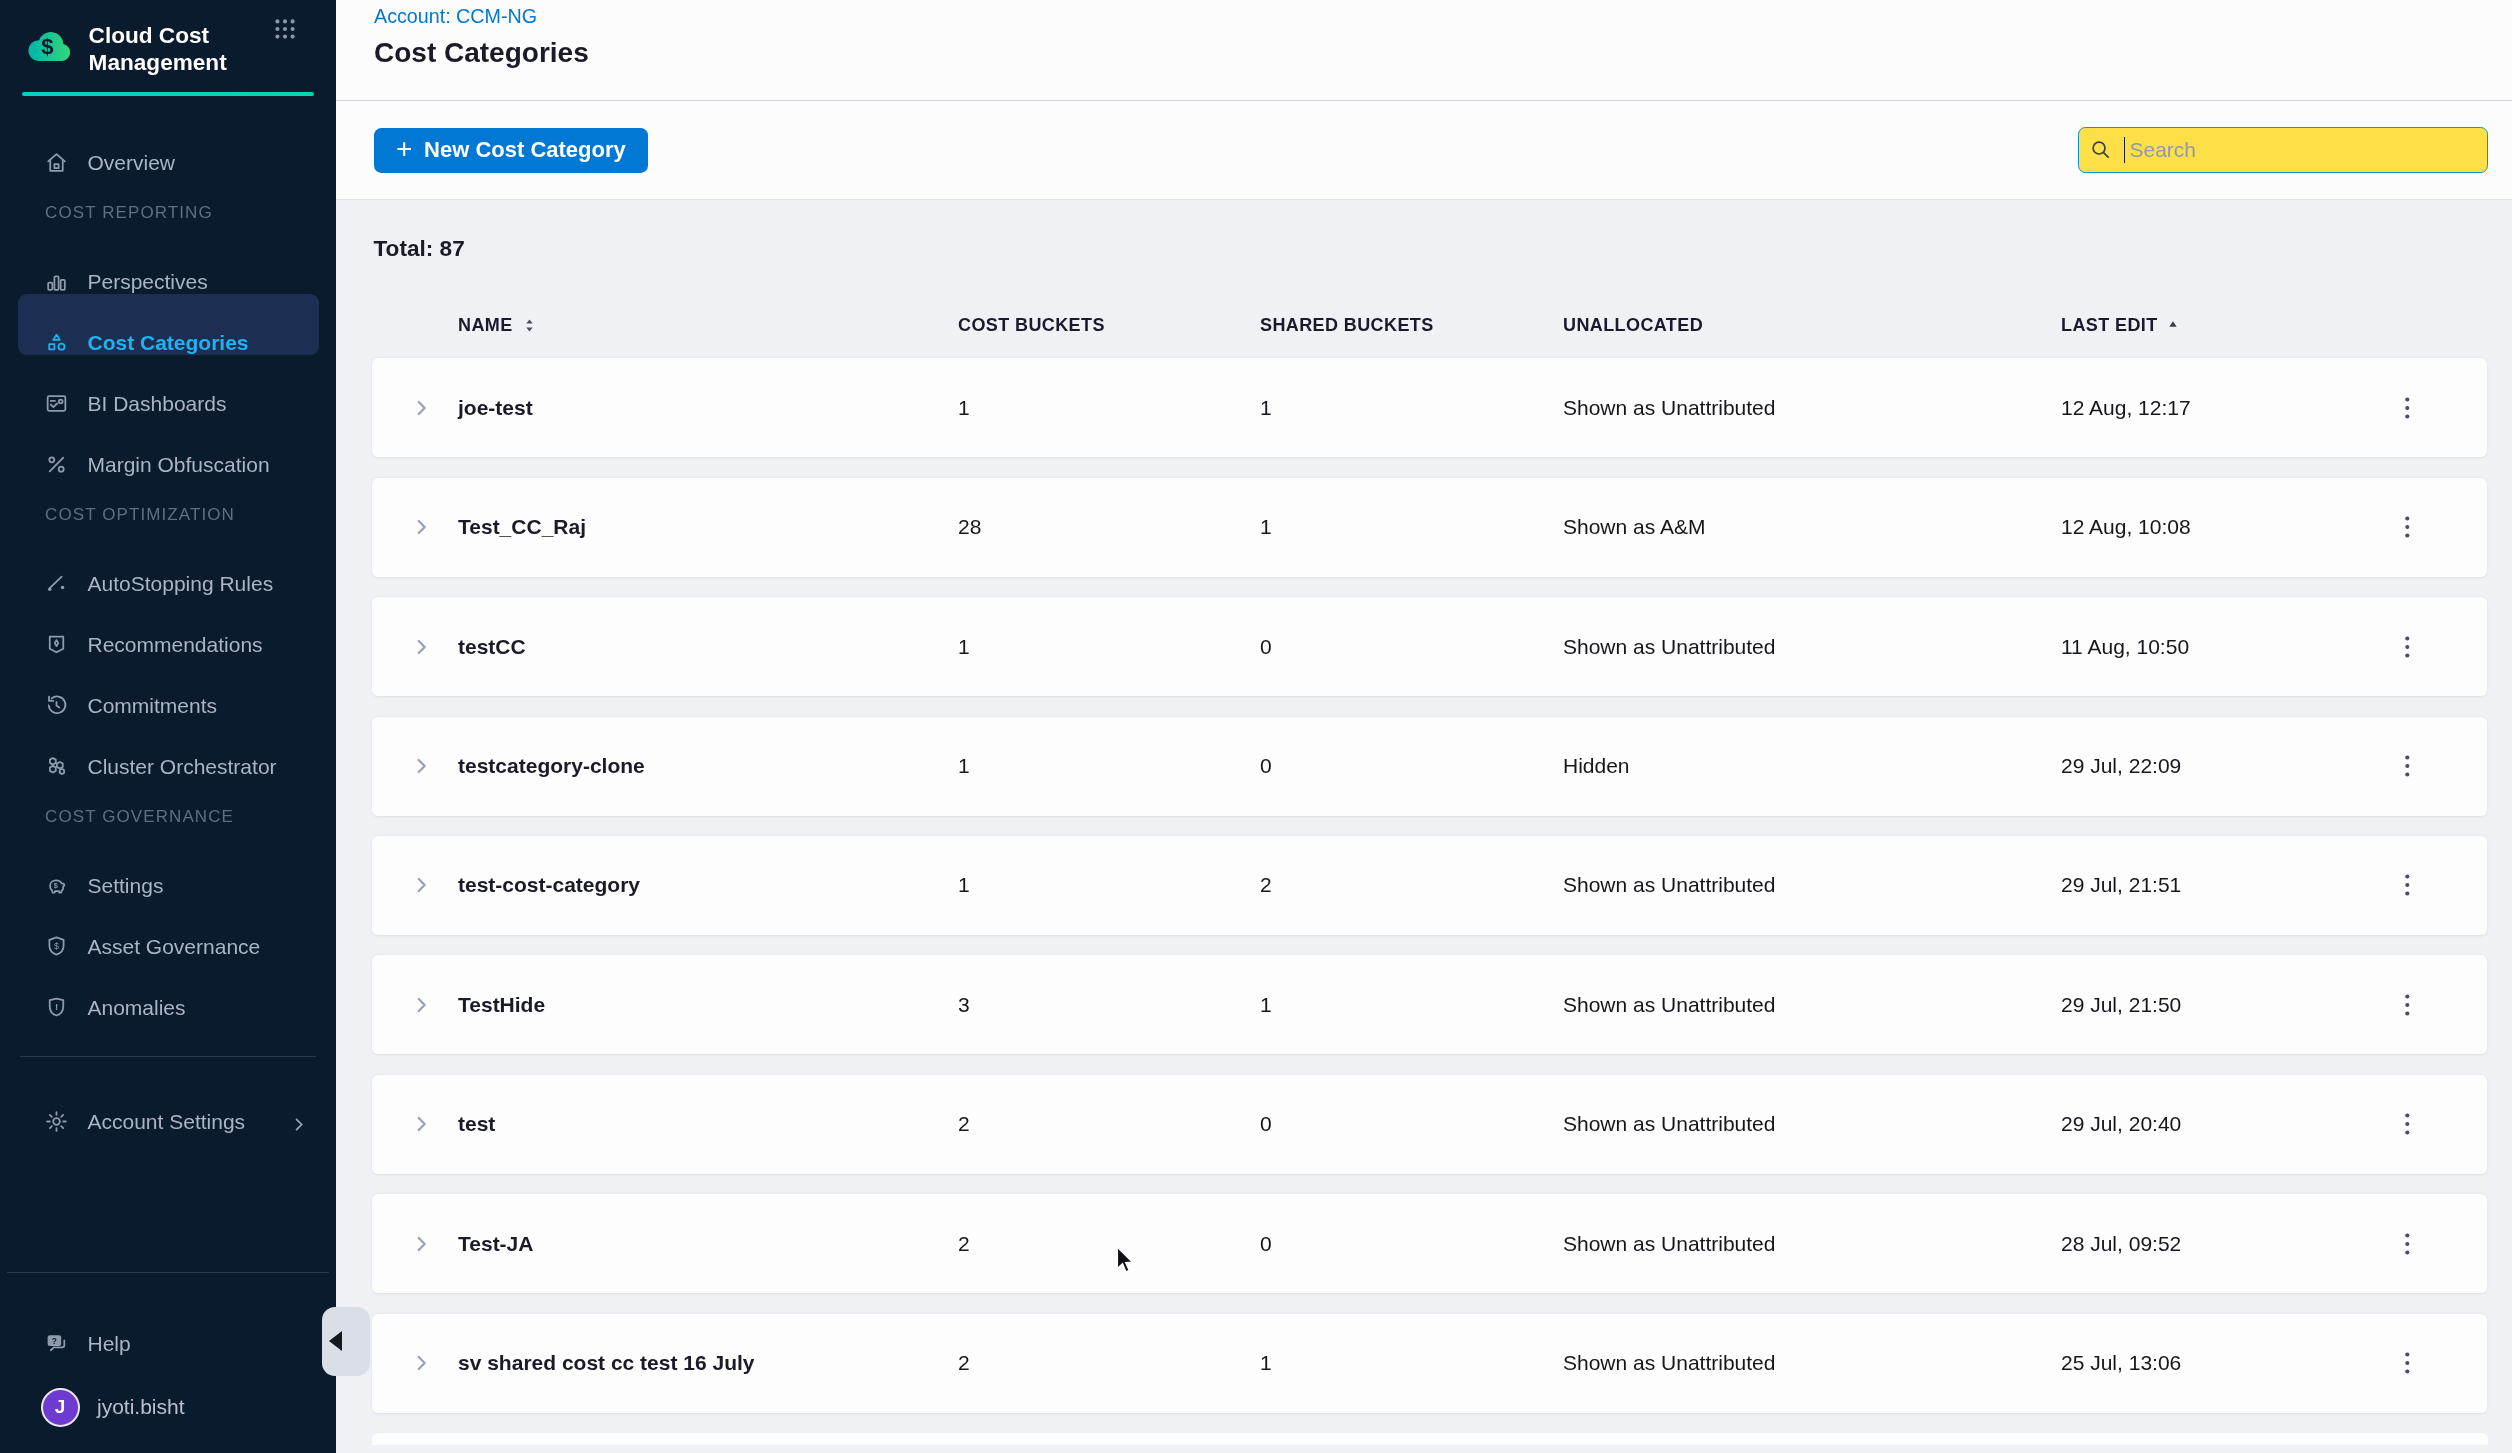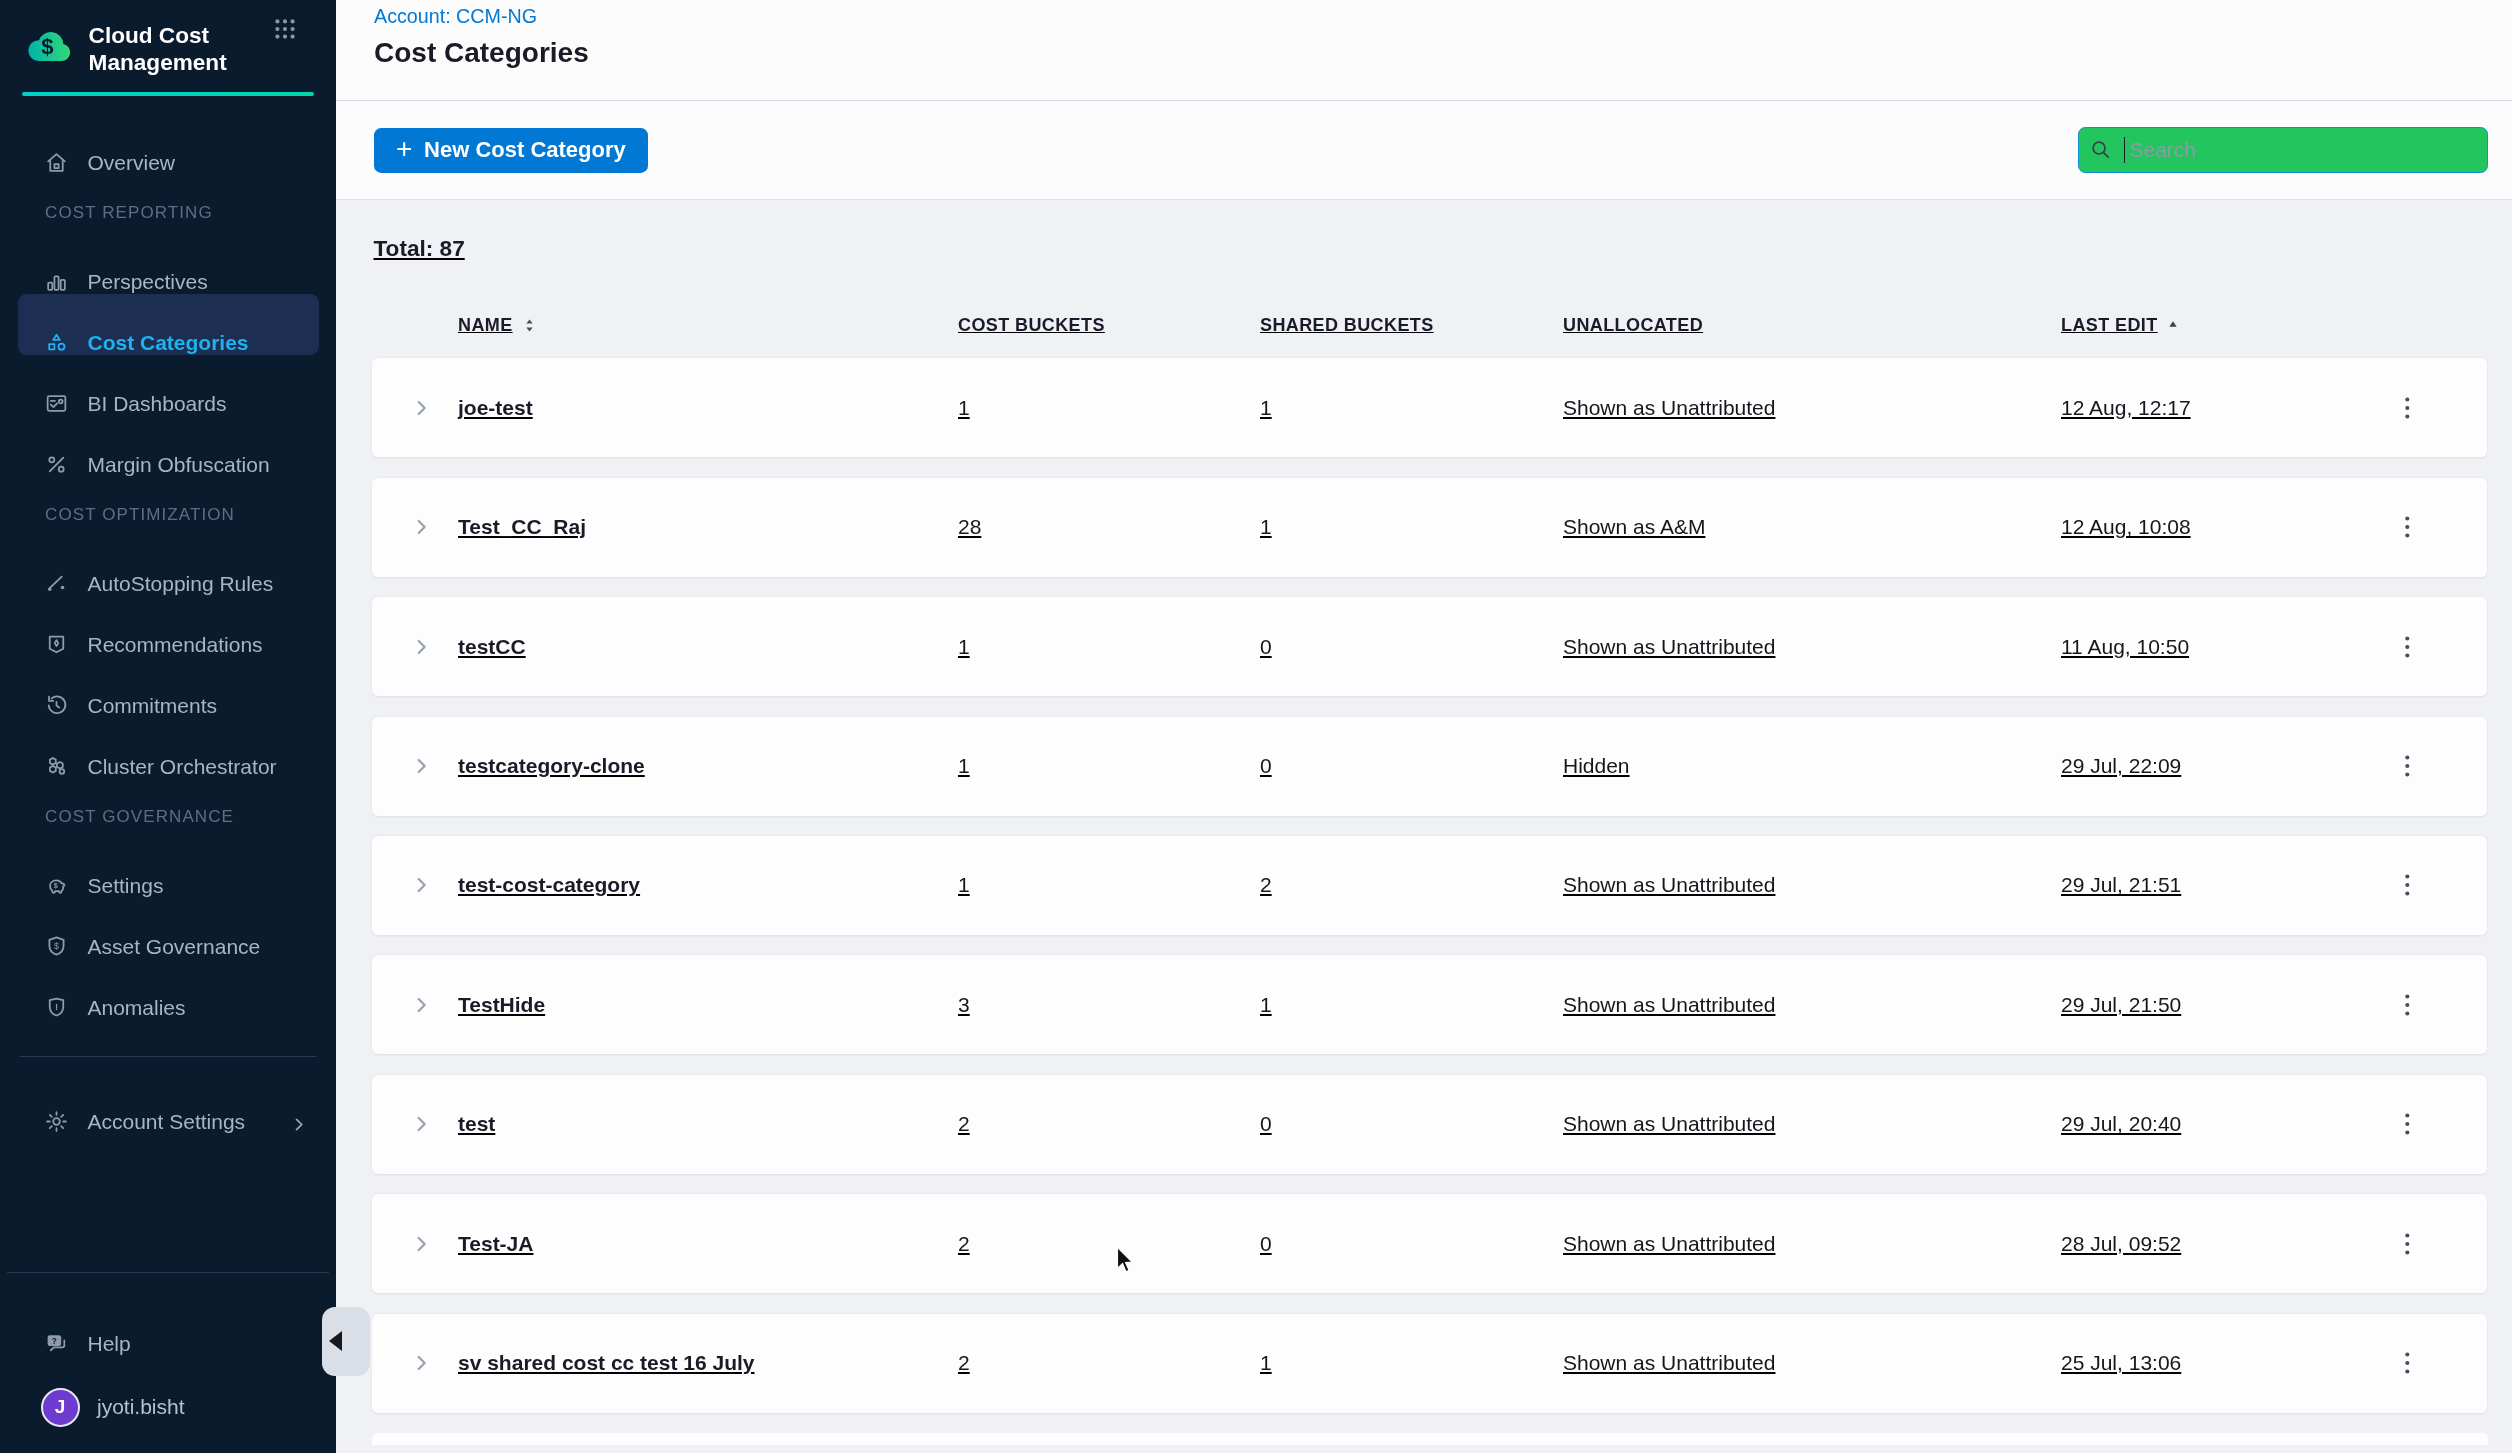--- a/index.html
+++ b/index.html
@@ -52,28 +52,28 @@
 
   .toolbar { height:99px; background:#fbfcfb; border-bottom:0.7px solid #e0e1e8;
              display:flex; align-items:center; padding:0 25.5px 0 38px; }
   .new-btn { height:45px; padding:0 22px; border:none; border-radius:7.3px; background:#0278d5;
              color:#fff; font-size:22px; font-weight:bold; display:flex; align-items:center; gap:11.7px;
              font-family:inherit; cursor:pointer; }
   .new-btn .plus { font-size:28px; font-weight:normal; line-height:1; margin-top:-2.2px; }
   .toolbar-spacer { flex:1; }
   .search-wrap { position:relative; width:410px; height:46px; }
   .search-input { width:100%; height:100%; border:1.5px solid #0b92d4; border-radius:7.3px;
-                  background:#22c55e; padding-left:51px; font-size:21px; color:#1b1b28;
+                  background:#fde047; padding-left:51px; font-size:21px; color:#1b1b28;
                   font-family:inherit; outline:none; }
   .search-input::placeholder { color:#8f9ba8; }
   .search-icon { position:absolute; left:11.7px; top:11px; width:23px; height:23px; color:#3a3f4a; }
   .search-caret { position:absolute; left:46px; top:10.2px; width:1.5px; height:25.5px; background:#1b1d22; }
 
   
-  .table-area { padding:36px 25px 0 36px;text-decoration:underline; }
+  .table-area { padding:36px 25px 0 36px; }
   .total-label { font-size:22.6px; font-weight:bold; color:#1b1b28; margin-left:1.5px; }
   .grid-cols { display:grid; grid-template-columns:86px 500px 302px 303px 498px 266px 1fr;
                align-items:center; width:2115px; }
   .thead-row { margin-top:50px; height:26px; }
   .th { font-size:18px; font-weight:bold; color:#1a1a2c; letter-spacing:0.4px; display:flex; align-items:center; gap:7.3px; }
   .sort-icon { width:19px; height:19px; color:#474c5e; }
   .caret-up-icon { width:16px; height:16px; color:#3c4152; }
 
   .row-card { height:99px; margin-top:20.4px; background:#fcfdfc; border-radius:5.8px;
               box-shadow:0 0.7px 2.2px rgba(96,97,112,.12); cursor:pointer; }

